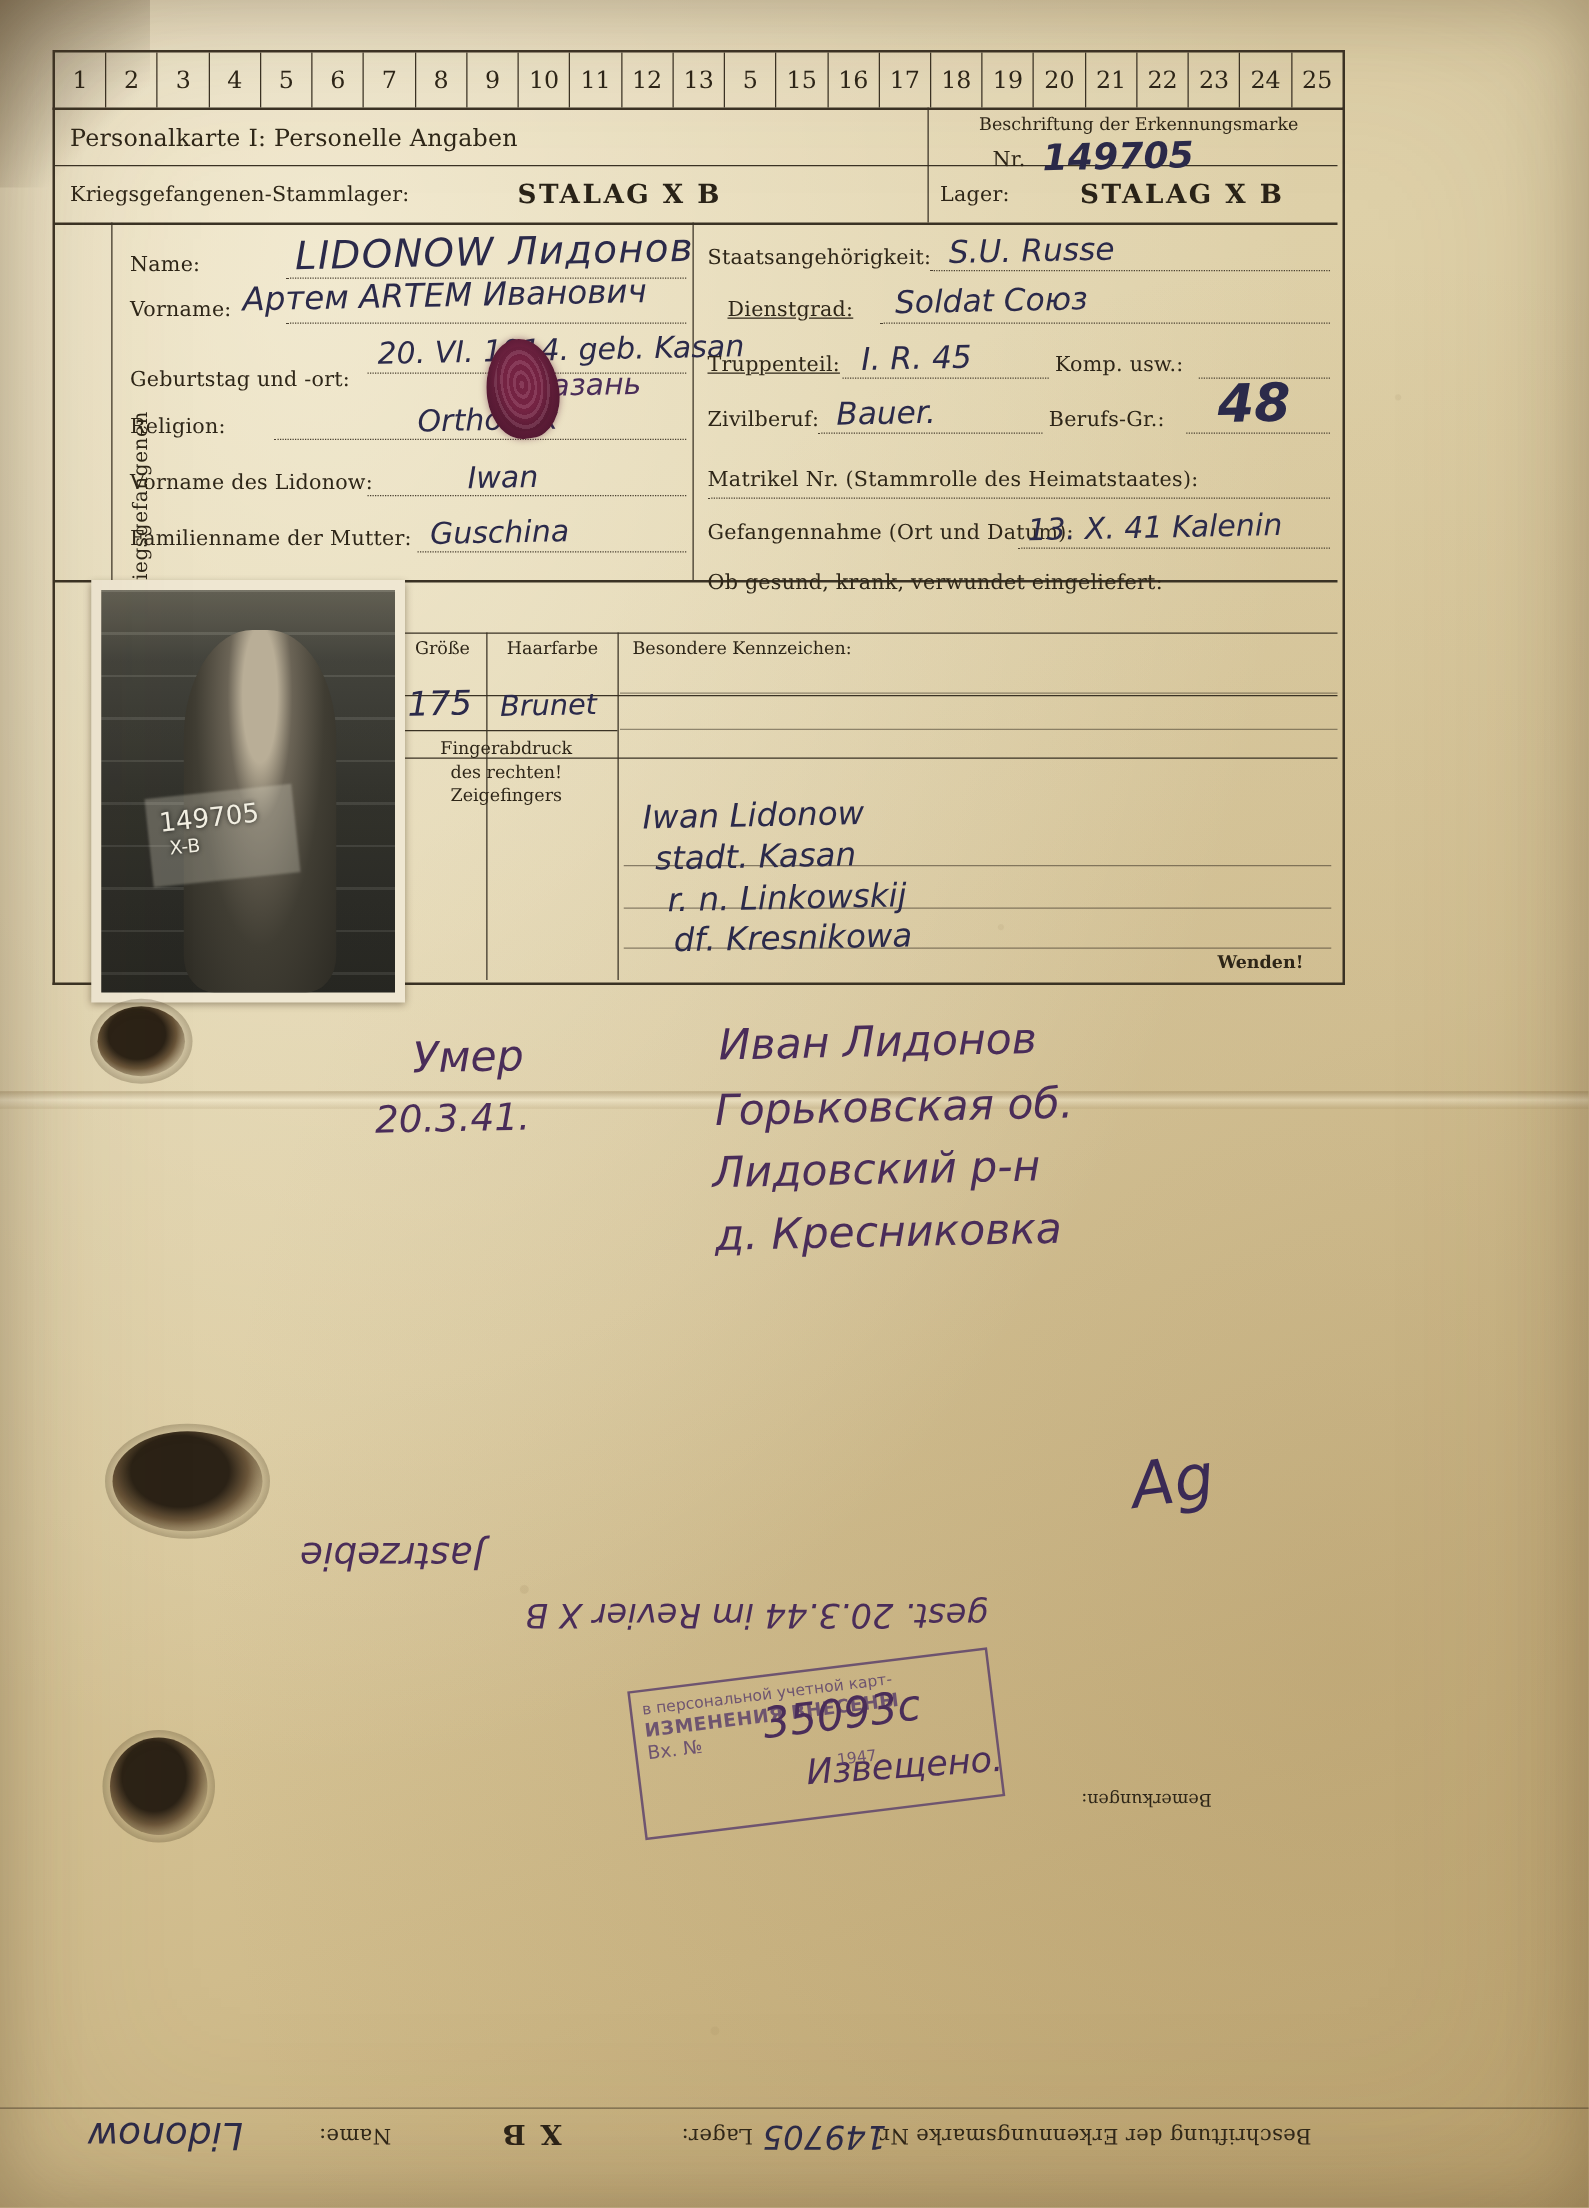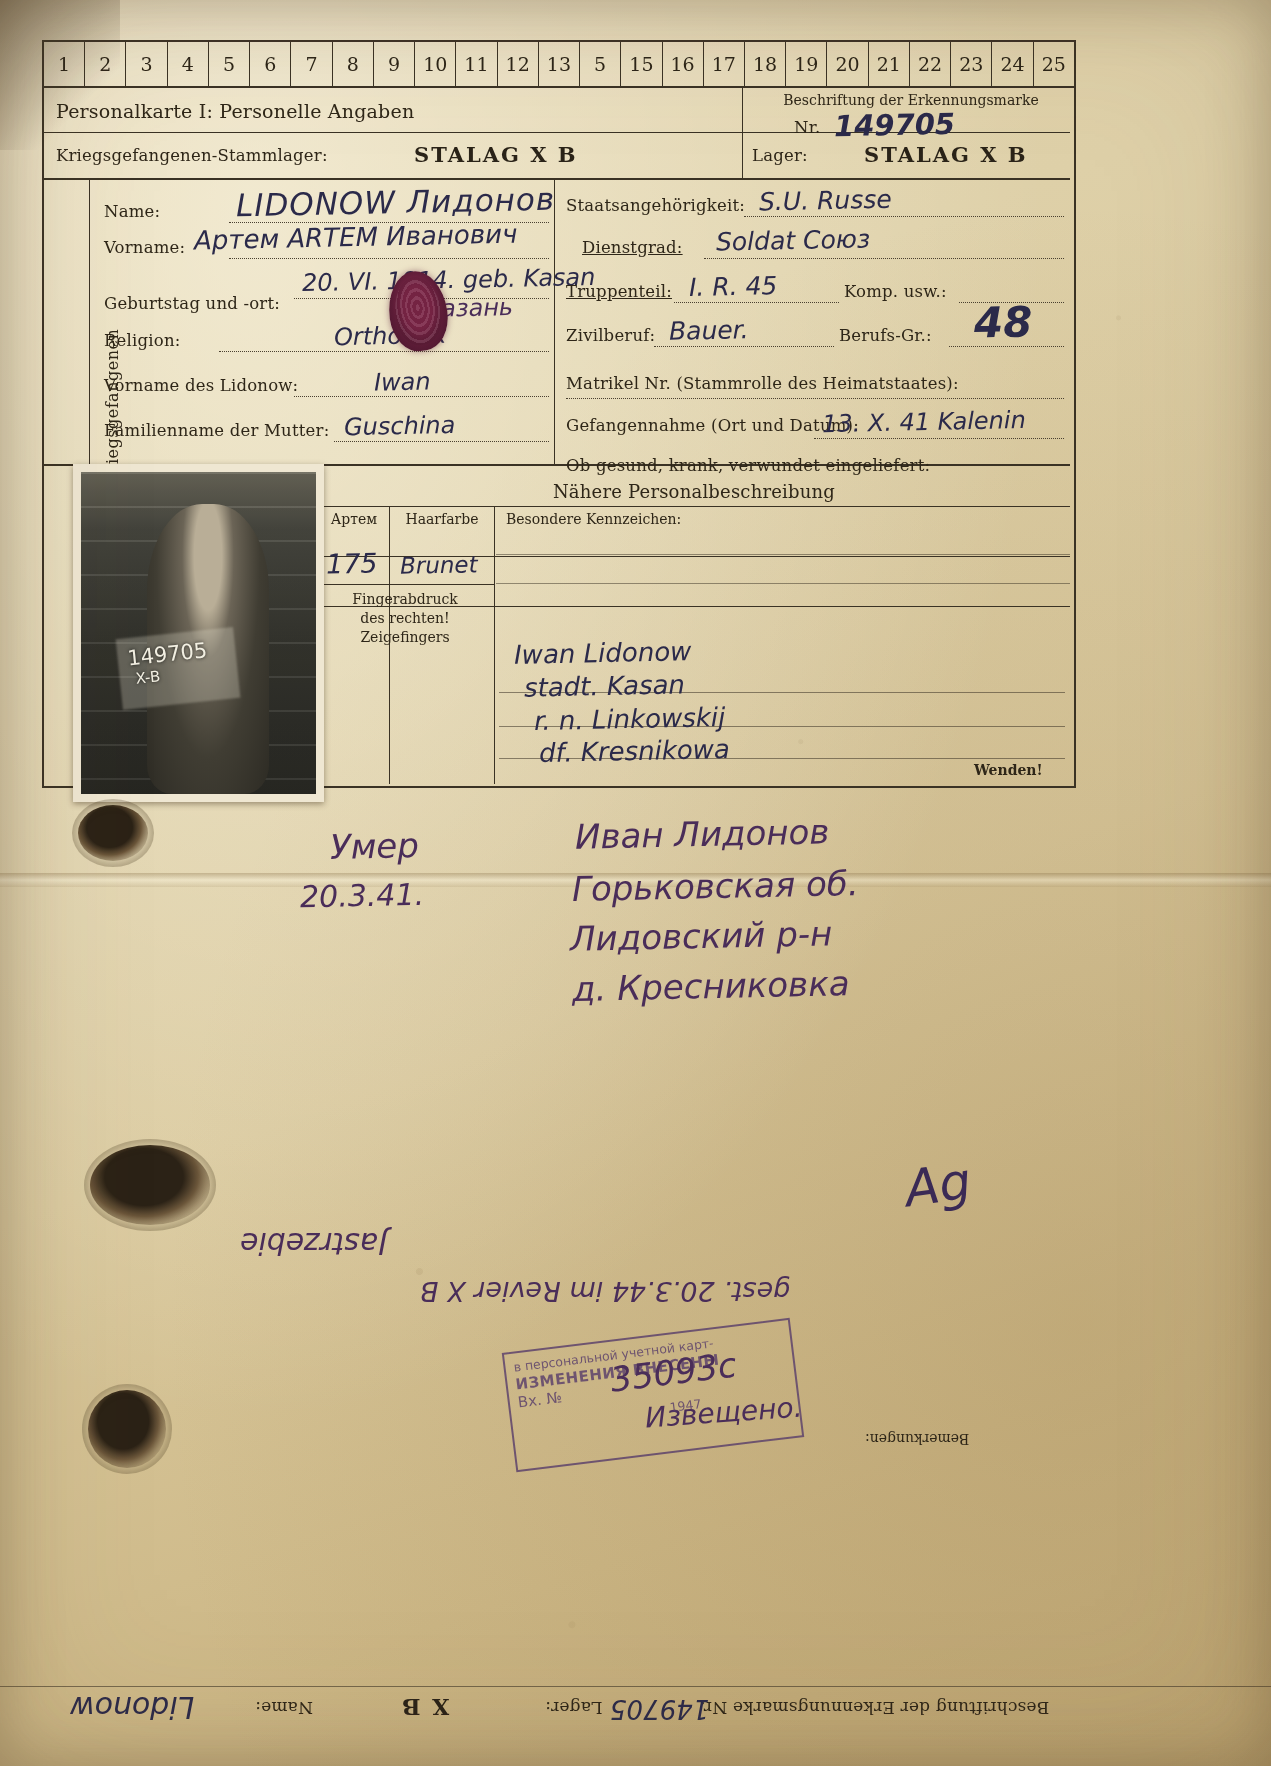--- a/index.html
+++ b/index.html
@@ -303,23 +303,22 @@
     <div class="abs lbl" style="left:522px;top:370px;">Ob gesund, krank, verwundet eingeliefert:</div>
 
     <div class="hline abs" style="left:274px;top:420px;width:752px;height:1px;"></div>
     <div class="vline abs" style="left:274px;top:380px;width:1px;height:318px;"></div>
     <div class="vline abs" style="left:345px;top:420px;width:1px;height:278px;"></div>
     <div class="vline abs" style="left:450px;top:420px;width:1px;height:278px;"></div>
     <div class="hline abs" style="left:274px;top:470px;width:752px;height:1px;"></div>
     <div class="hline abs" style="left:274px;top:498px;width:176px;height:1px;"></div>
     <div class="hline abs" style="left:274px;top:520px;width:752px;height:1px;"></div>
 
-    <div class="abs lbl" style="left:274px;top:395px;width:752px;text-align:center;font-size:18px;">Nähere Personalbeschreibung</div>
-
-    <div class="abs lbl-sm" style="left:276px;top:425px;width:68px;text-align:center;">Артем</div>
+
+    <div class="abs lbl-sm" style="left:276px;top:425px;width:68px;text-align:center;">Größe</div>
     <div class="abs lbl-sm" style="left:348px;top:425px;width:100px;text-align:center;">Haarfarbe</div>
     <div class="abs lbl-sm" style="left:462px;top:425px;">Besondere Kennzeichen:</div>
 
     <div class="abs hand" style="left:282px;top:462px;font-size:27px;">175</div>
     <div class="abs hand" style="left:356px;top:466px;font-size:23px;">Brunet</div>
 
     <div class="hline abs" style="left:452px;top:468px;width:574px;height:1px;opacity:.5;"></div>
     <div class="hline abs" style="left:452px;top:497px;width:574px;height:1px;opacity:.5;"></div>
 
     <div class="abs lbl-sm" style="left:276px;top:504px;width:170px;text-align:center;line-height:1.35;">

